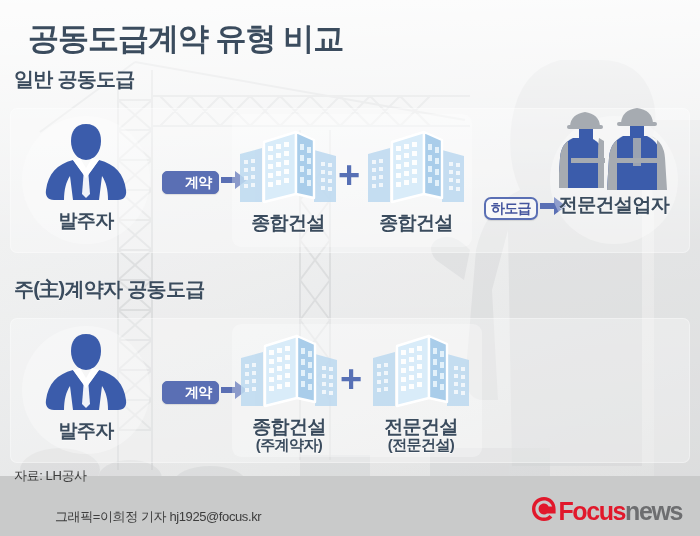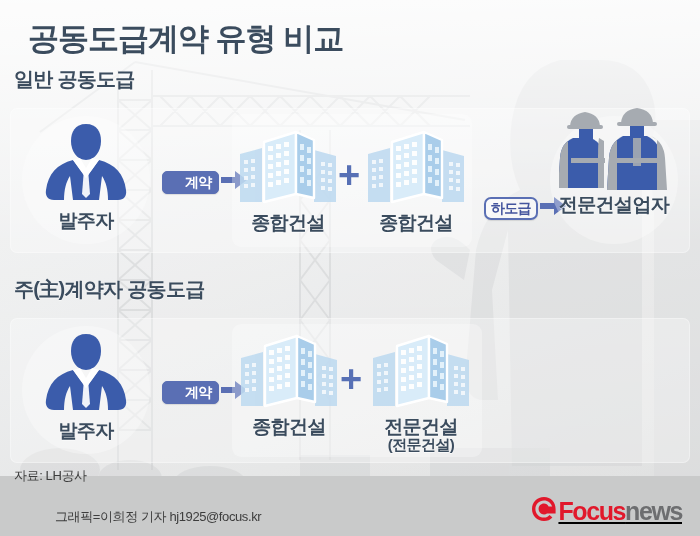--- a/index.html
+++ b/index.html
@@ -106,21 +106,20 @@
     font-size:13px;color:#3d3d3d;letter-spacing:-.4px;white-space:nowrap;
   }
   #credit-source{top:467px;}
   #credit-author{top:508px;margin-left:41px;}
 
   .logo{
     position:absolute;right:18px;top:496px;
     display:flex;align-items:center;
     font-size:25px;font-weight:bold;letter-spacing:-1.4px;
     line-height:1;
-    text-decoration:underline;
   }
   .logo-mark{margin-right:1px;display:block;}
   .logo-focus{color:#e1182b;}
   .logo-news{color:#6d6e70;}
 </style>
 </head>
 <body>
 
 <div id="infographic">
 
@@ -464,20 +463,21 @@
             <rect x="83" y="42" width="4" height="4"></rect>
               <rect x="90" y="43" width="4" height="4"></rect>
             <rect x="83" y="50" width="4" height="4"></rect>
               <rect x="90" y="51" width="4" height="4"></rect>
             <rect x="83" y="58" width="4" height="4"></rect>
               <rect x="90" y="59" width="4" height="4"></rect>
           </g>
         </svg>
       </span>
       <div class="node-label">종합건설</div>
+      <div class="node-sub">(주계약자)</div>
     </div>
 
     <div class="plus" style="left:330px;top:42px;">+</div>
 
     <div class="node" style="left:356px;top:14px;width:110px;">
       <span class="icon-wrap">
         <svg width="100" height="80" viewBox="0 0 100 80" xmlns="http://www.w3.org/2000/svg">
           <g opacity="0.85">
             <path d="M2 26 L24 20 L24 74 L2 74 z" fill="#bcd9f0"></path>
             <path d="M76 22 L98 28 L98 74 L76 74 z" fill="#bcd9f0"></path>

